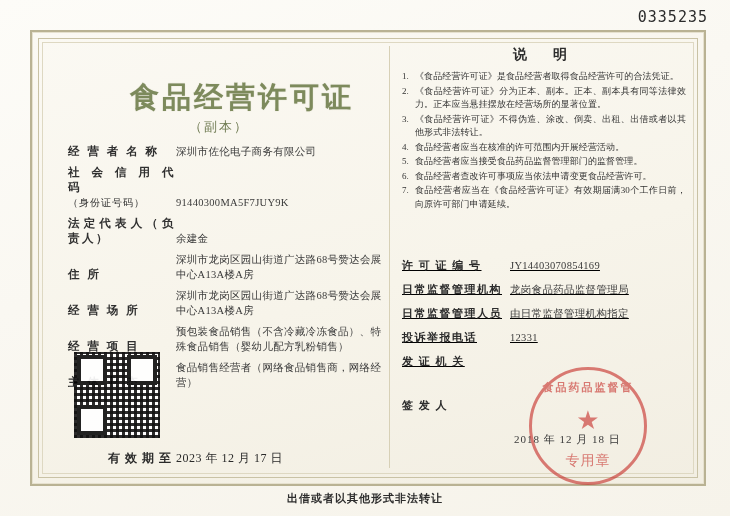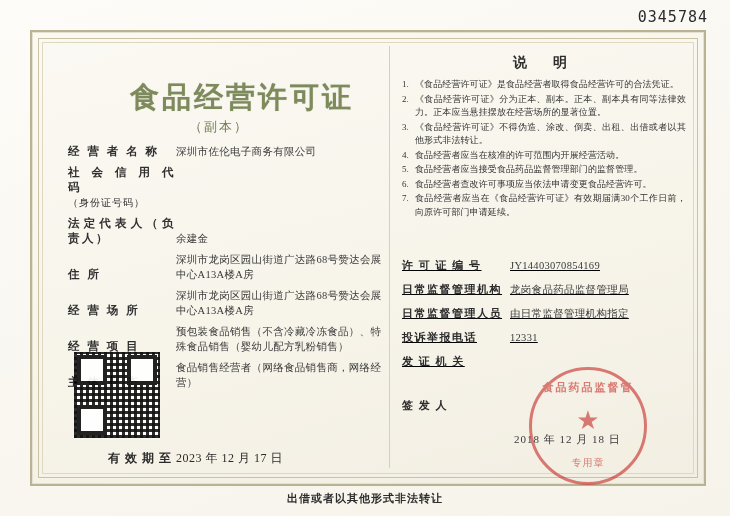--- a/index.html
+++ b/index.html
@@ -189,21 +189,20 @@
     top: 14px;
     width: 286px;
     height: 420px;
   }
   .note-title {
     text-align: center;
     font-size: 14px;
     font-weight: bold;
     letter-spacing: 6px;
     color: #2c2c2c;
-    margin-top: 8px;
     margin-bottom: 6px;
   }
   .notes {
     font-size: 9px;
     line-height: 13.5px;
     color: #333;
     letter-spacing: 0.1px;
     padding-left: 2px;
   }
   .note-item {
@@ -293,42 +292,42 @@
     text-align: center;
     font-size: 26px;
     line-height: 26px;
   }
   .seal .seal-bottom {
     position: absolute;
     left: 0;
     bottom: 12px;
     width: 112px;
     text-align: center;
-    font-size: 10px;
+    font-size: 14px;
     letter-spacing: 1px;
   }
 
   .footer {
     position: absolute;
     left: 0;
     bottom: 10px;
     width: 730px;
     text-align: center;
     font-size: 11px;
     color: #2d2d2d;
     letter-spacing: 1px;
     font-weight: bold;
   }
 </style>
 </head>
 <body>
 
 <div class="page">
 
-  <div class="serial">0345784</div>
+  <div class="serial">0335235</div>
 
   <div class="cert">
     <div class="cert-inner">
       <div class="cert-inner2"></div>
     </div>
     <div class="divider"></div>
 
     <div class="left">
       <div class="title">食品经营许可证</div>
       <div class="subtitle">（副本）</div>
@@ -338,20 +337,21 @@
         <div class="row">
           <div class="label">经 营 者 名 称</div>
           <div class="value">深圳市佐伦电子商务有限公司</div>
         </div>
 
         <div class="row">
           <div class="label">
             <span>社 会 信 用 代 码</span>
             <span class="sub">（身份证号码）</span>
           </div>
+          <div class="value">91440300MA5F7JUY9K</div>
         </div>
 
         <div class="row">
           <div class="label">法定代表人（负责人）</div>
           <div class="value">余建金</div>
         </div>
 
         <div class="row">
           <div class="label">住            所</div>
           <div class="value">深圳市龙岗区园山街道广达路68号赞达会展中心A13A楼A房</div>

